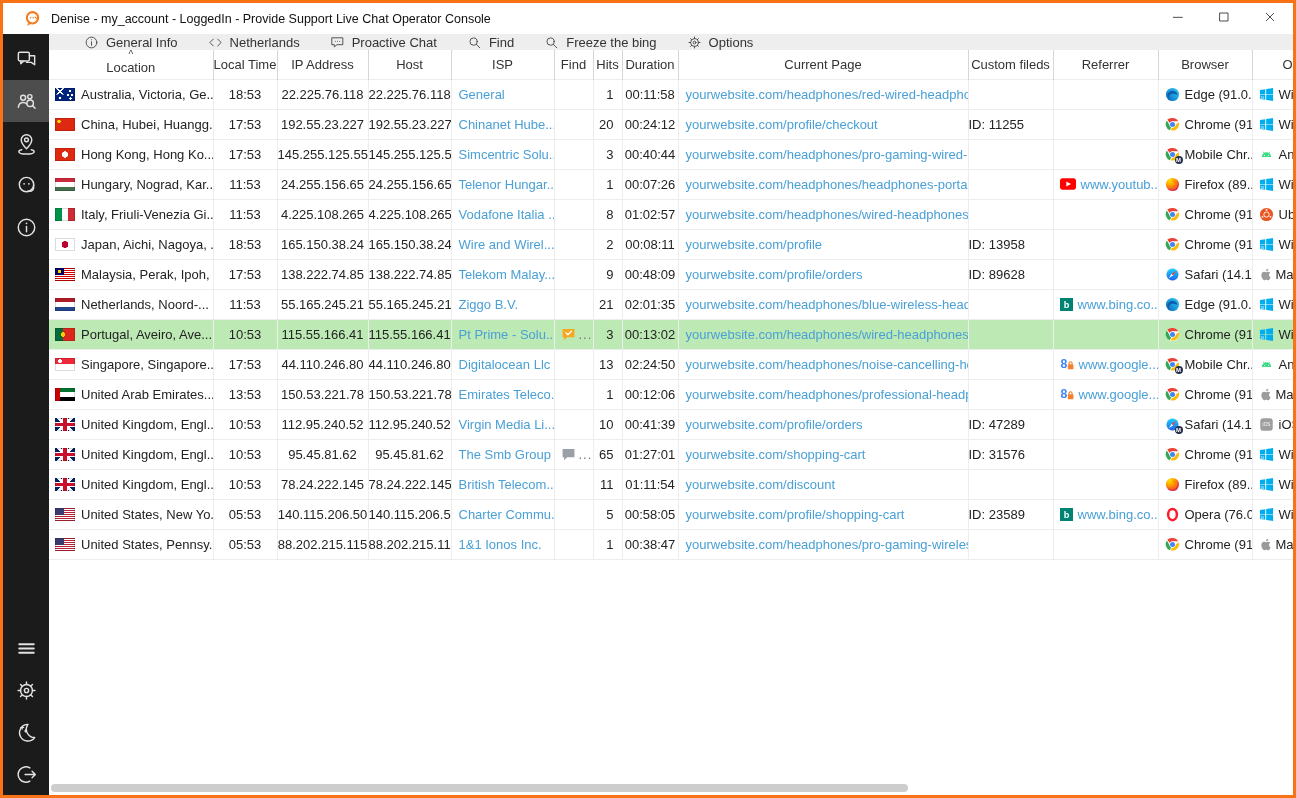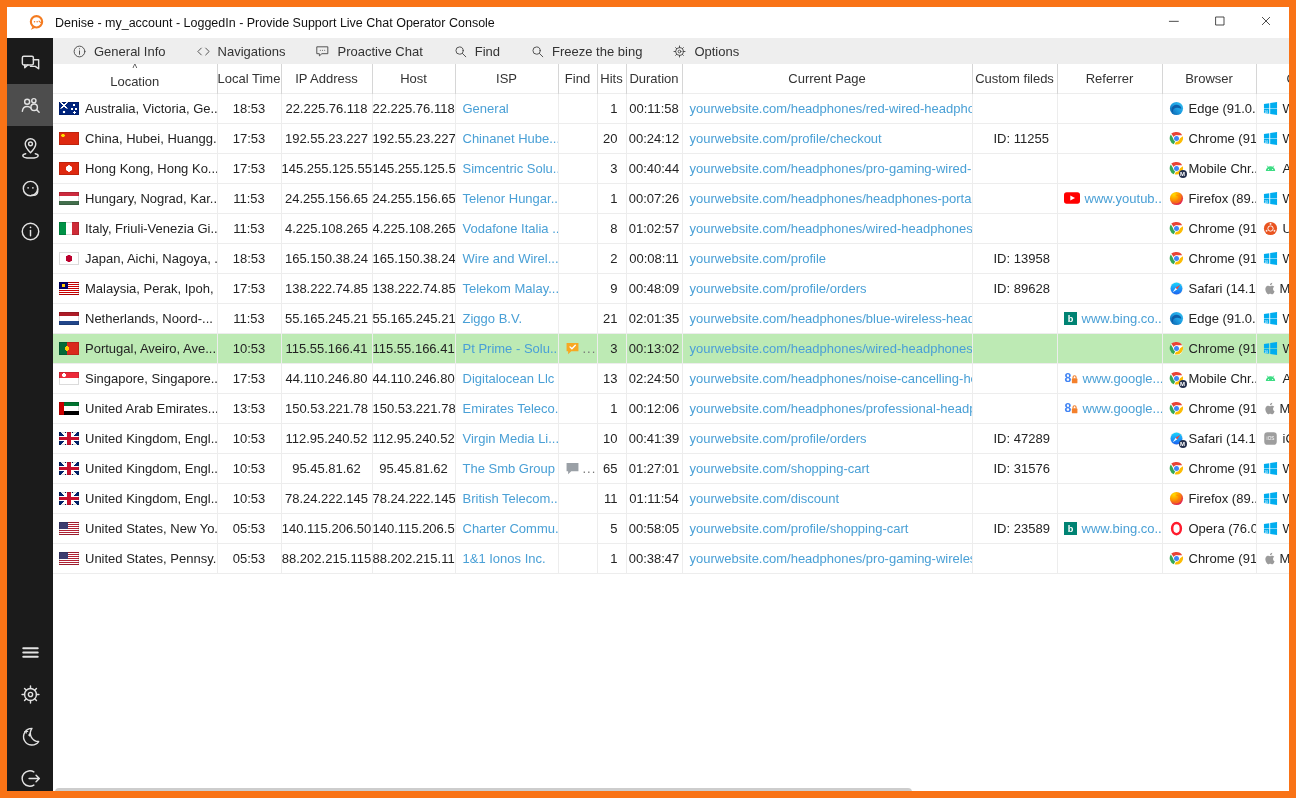--- a/index.html
+++ b/index.html
@@ -1,55 +1,55 @@
 <!DOCTYPE html>
 <html><head>
 <meta charset="utf-8">
 <style>
   html,body{margin:0;padding:0;background:#ddd;}
   *{box-sizing:border-box;}
   .window{
     width:1296px;height:798px;position:relative;background:#f0abfc;
-    border:7px solid #f97316;overflow:hidden;
+    border:3px solid #f97316;overflow:hidden;
     font-family:"Liberation Sans","DejaVu Sans",sans-serif;font-size:13px;color:#222;
   }
   
   .titlebar{height:31px;display:flex;align-items:center;background:#fff;}
   .logo{margin-left:21px;display:flex;align-items:center;}
   .title{margin-left:10px;font-size:12.5px;color:#111;}
   .win-controls{margin-left:auto;display:flex;height:100%;}
   .wc-btn{width:46px;height:100%;display:flex;align-items:center;justify-content:center;color:#2f2f2f;}
   
   .main{display:flex;height:765px;}
   .sidebar{width:46px;background:#1b1b1b;display:flex;flex-direction:column;align-items:stretch;padding-top:4px;}
   .sb-item{height:42px;display:flex;align-items:center;justify-content:center;color:#e2e2e2;}
   .sb-item.selected{background:#4d4d4d;}
   .sb-spacer{flex:1;}
   .content{flex:1;position:relative;background:#fff;overflow:hidden;}
   
-  .toolbar{height:26px;background:#eeeeee;display:flex;align-items:flex-end;padding-left:4px;}
+  .toolbar{height:16px;background:#eeeeee;display:flex;align-items:flex-end;padding-left:20px;}
   .tb-btn{display:flex;align-items:center;gap:7px;padding:0 15px;height:100%;color:#333;}
   .tb-ic{display:flex;align-items:center;color:#4a4a4a;}
   
   .table-wrap{width:1250px;overflow:hidden;}
   table{border-collapse:collapse;table-layout:fixed;width:1283px;}
   thead th{height:29px;font-weight:400;font-size:13px;color:#333;background:#fff;
     border-right:1px solid #d6d6d6;vertical-align:middle;position:relative;padding:0;}
   thead th .caret{position:absolute;top:0px;left:0;right:0;text-align:center;font-size:10px;line-height:10px;color:#444;}
   thead th.sorted .th-label{padding-top:7px;display:block;}
   tbody td{height:30px;border-right:1px solid #ededed;border-top:1px solid #ededed;
     white-space:nowrap;overflow:hidden;padding:0;font-size:13px;color:#232323;vertical-align:middle;}
   tbody tr:last-child td{border-bottom:1px solid #ededed;}
   tr.hl td{background:#bdeab4;margin-left:29px;}
   .cellflex{display:flex;align-items:center;gap:6px;height:100%;padding-left:6px;}
   .c-time,.c-ip,.c-host,.c-dur{text-align:center;}
   .c-hits{text-align:right;padding-right:8px;}
   .c-isp{color:#4aa0d6;padding-left:7px;}
   .c-page{color:#4aa0d6;padding-left:7px;}
-  .c-custom{padding-left:21px;}
+  .c-custom{padding-left:0;}
   .ref-text{color:#4aa0d6;}
   .chat-dots{color:#777;letter-spacing:1px;}
   .ic-badge{position:relative;display:inline-flex;}
   .ic-badge .mbadge{position:absolute;right:-3px;bottom:-2px;width:8px;height:8px;border-radius:50%;
     background:#24304d;color:#fff;font-size:6px;line-height:8px;text-align:center;font-weight:bold;}
   
   .flag{width:20px;height:13px;flex:0 0 20px;box-shadow:inset 0 0 0 1px rgba(0,0,0,.14);}
   .f-au{background:
     radial-gradient(circle at 15px 3px,#fff 1px,transparent 1.3px),
     radial-gradient(circle at 17px 7px,#fff 1px,transparent 1.3px),
@@ -246,21 +246,21 @@
             <span>General Info</span>
           </div>
           <div class="tb-btn">
             <span class="tb-ic">
               <svg viewBox="0 0 24 24" width="15" height="15">
                 <g fill="none" stroke="currentColor" stroke-width="1.5" stroke-linecap="round" stroke-linejoin="round">
                   <path d="M8.5 6.5L3 12l5.5 5.5M15.5 6.5L21 12l-5.5 5.5"></path>
                 </g>
               </svg>
             </span>
-            <span>Navigations</span>
+            <span>Netherlands</span>
           </div>
           <div class="tb-btn">
             <span class="tb-ic">
               <svg viewBox="0 0 24 24" width="15" height="15">
                 <g fill="none" stroke="currentColor" stroke-width="1.5" stroke-linecap="round" stroke-linejoin="round">
                   <path d="M3.5 4.5h17v11h-9.5l-4 3.5v-3.5h-3.5z"></path>
                   <circle cx="8.5" cy="10" r=".8" fill="currentColor" stroke="none"></circle>
                   <circle cx="12" cy="10" r=".8" fill="currentColor" stroke="none"></circle>
                   <circle cx="15.5" cy="10" r=".8" fill="currentColor" stroke="none"></circle>
                 </g>

